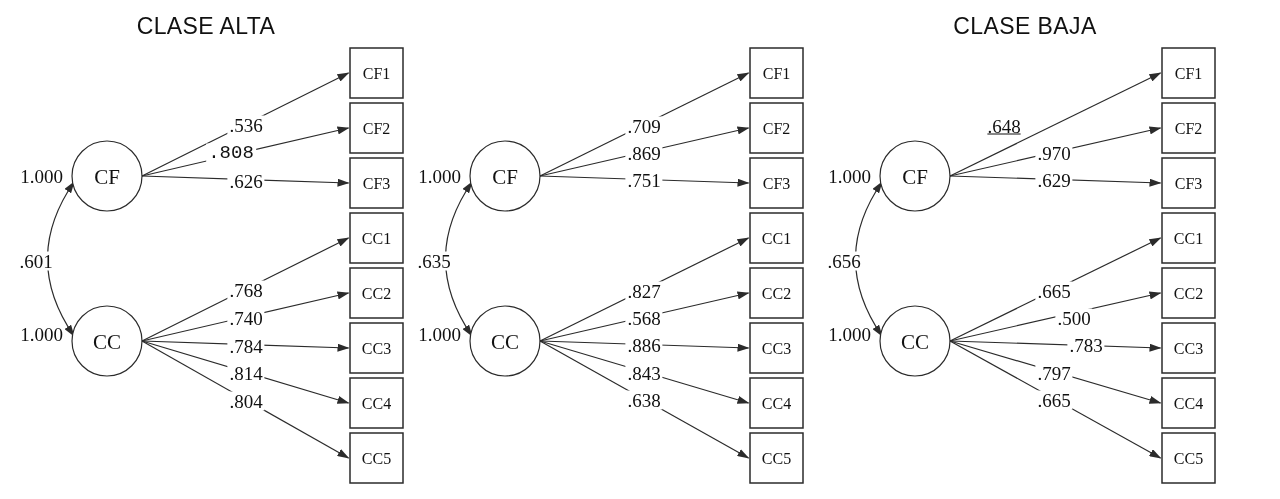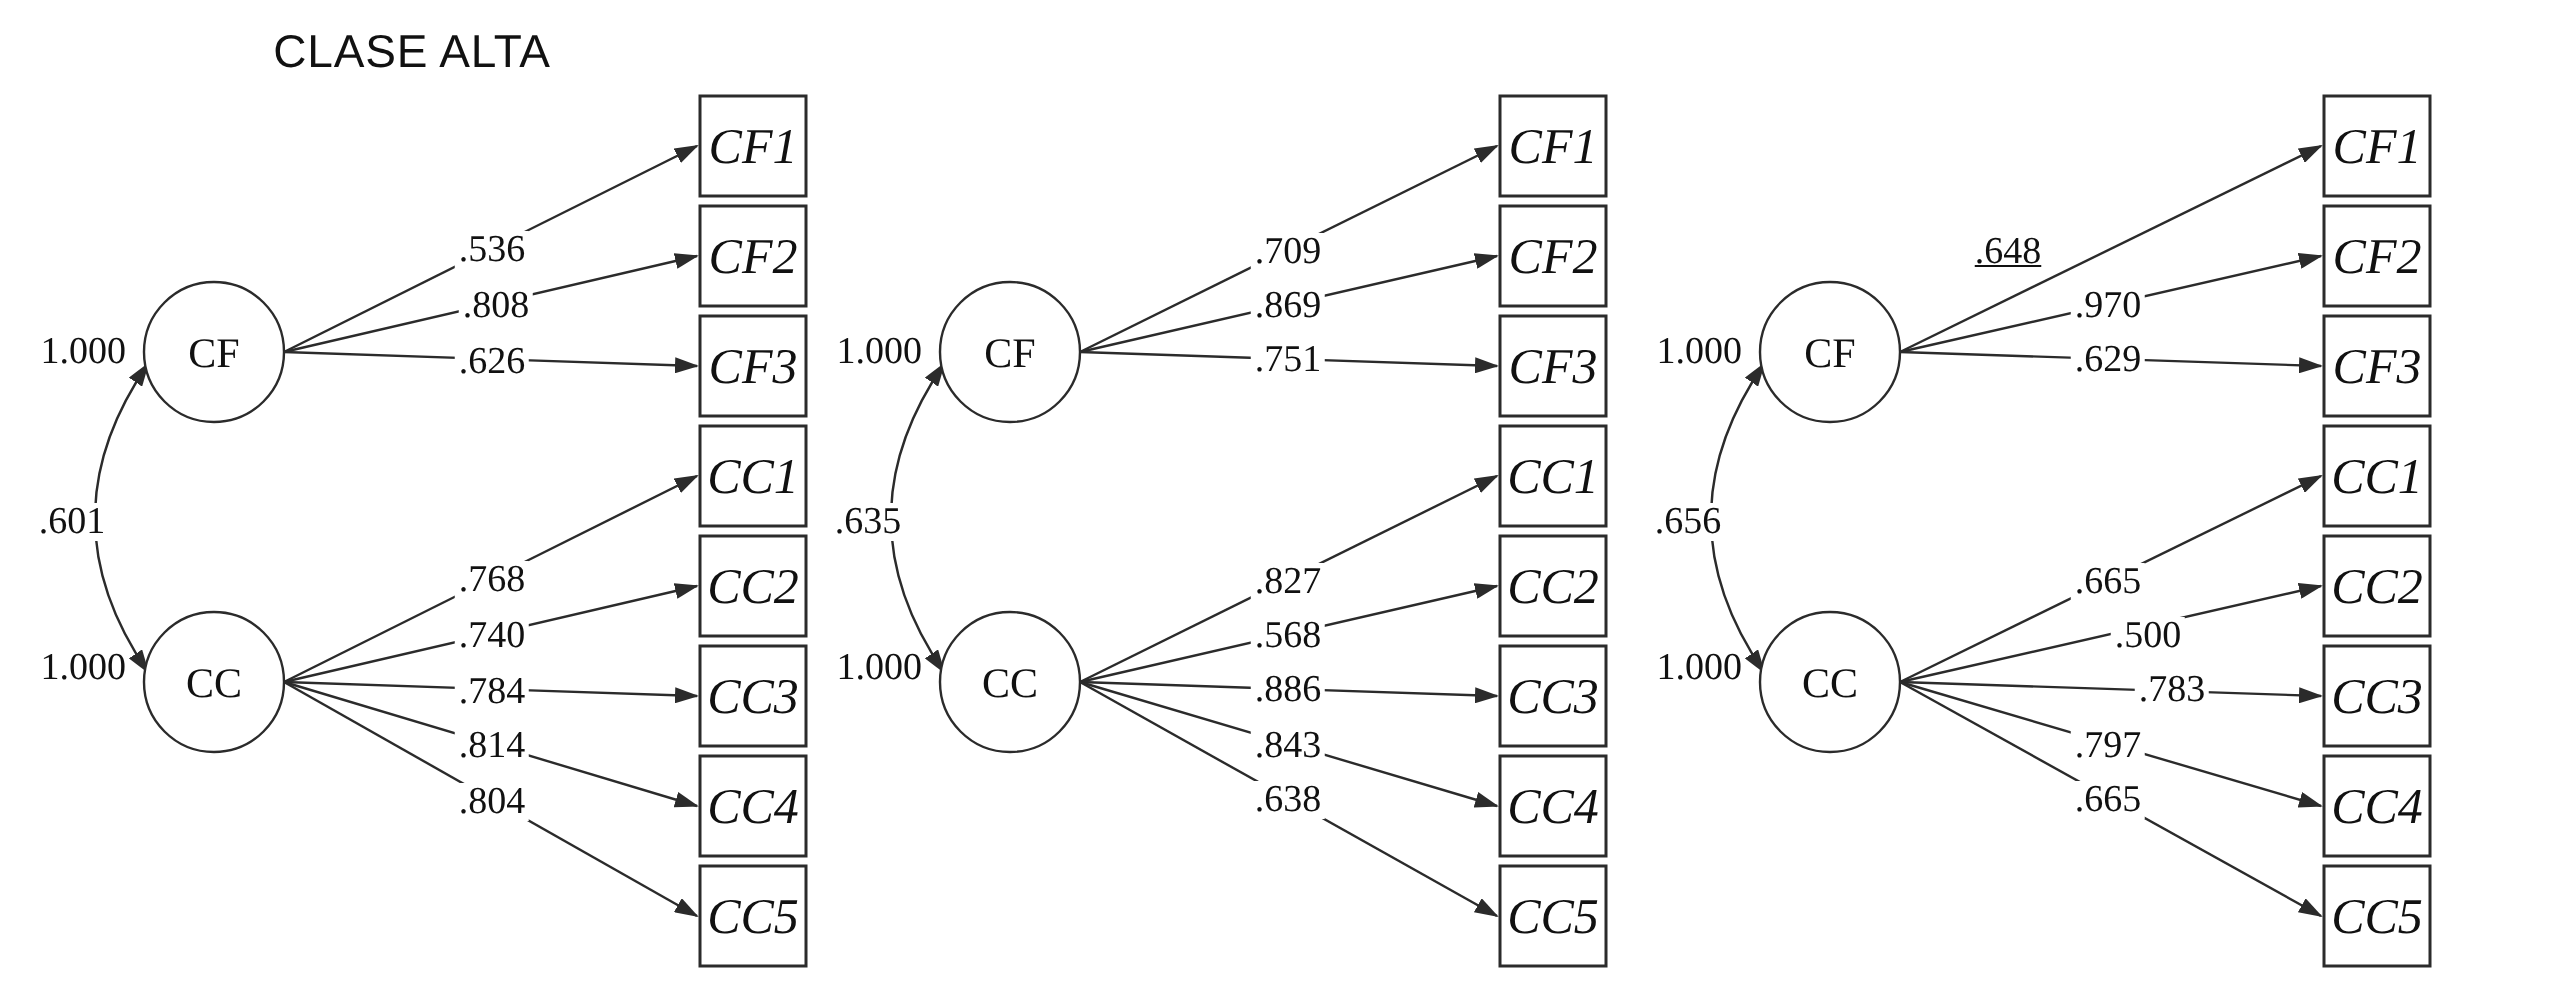--- a/index.html
+++ b/index.html
@@ -15,21 +15,21 @@
   }
   .num{font-size:19px;}
   .bg{background:#ffffff;padding:0 2px;}
   .right-align{transform:translate(-100%,-50%);}
   .title{
     position:absolute;transform:translate(-50%,-50%);white-space:nowrap;
     font-family:"Liberation Sans","DejaVu Sans",sans-serif;
     font-size:23px;color:#111;letter-spacing:0.4px;
   }
   .latent{font-size:21px;}
-  .ind{font-size:25px;font-style:italic;}
+  .ind{font-size:16px;}
 </style>
 </head>
 <body>
 
 <div id="figure">
     <svg width="1280" height="499" viewBox="0 0 1280 499">
       <defs>
         <marker id="arr" viewBox="0 0 12 8" refX="11" refY="4" markerWidth="12" markerHeight="8" orient="auto-start-reverse" markerUnits="userSpaceOnUse">
           <path d="M0,0 L12,4 L0,8 z" fill="#2b2b2b"></path>
         </marker>
@@ -93,21 +93,21 @@
         <line x1="950" y1="176" x2="1160.5" y2="183" marker-end="url(#arr)"></line>
         <line x1="950" y1="341" x2="1160.5" y2="238" marker-end="url(#arr)"></line>
         <line x1="950" y1="341" x2="1160.5" y2="293" marker-end="url(#arr)"></line>
         <line x1="950" y1="341" x2="1160.5" y2="348" marker-end="url(#arr)"></line>
         <line x1="950" y1="341" x2="1160.5" y2="403" marker-end="url(#arr)"></line>
         <line x1="950" y1="341" x2="1160.5" y2="458" marker-end="url(#arr)"></line>
       </g>
     </svg>
     <span class="lbl num bg" style="left: 246px; top: 125.126px;">.536</span>
     <span class="lbl ind" style="left: 376.5px; top: 74px;">CF1</span>
-    <span class="lbl num bg" style="left: 248px; top: 152.826px;">.808</span>
+    <span class="lbl num bg" style="left: 231px; top: 152.826px; font-family: Liberation Mono, monospace;">.808</span>
     <span class="lbl ind" style="left: 376.5px; top: 129px;">CF2</span>
     <span class="lbl num bg" style="left: 246px; top: 180.525px;">.626</span>
     <span class="lbl ind" style="left: 376.5px; top: 184px;">CF3</span>
     <span class="lbl latent" style="left: 107px; top: 177px;">CF</span>
     <span class="lbl num right-align" style="left: 63px; top: 176px;">1.000</span>
     <span class="lbl num bg" style="left: 246px; top: 290.126px;">.768</span>
     <span class="lbl ind" style="left: 376.5px; top: 239px;">CC1</span>
     <span class="lbl num bg" style="left: 246px; top: 317.826px;">.740</span>
     <span class="lbl ind" style="left: 376.5px; top: 294px;">CC2</span>
     <span class="lbl num bg" style="left: 246px; top: 345.525px;">.784</span>
@@ -155,13 +155,14 @@
     <span class="lbl ind" style="left: 1188.5px; top: 294px;">CC2</span>
     <span class="lbl num bg" style="left: 1054px; top: 345.458px; margin-left: 32px;">.783</span>
     <span class="lbl ind" style="left: 1188.5px; top: 349px;">CC3</span>
     <span class="lbl num bg" style="left: 1054px; top: 372.632px;">.797</span>
     <span class="lbl ind" style="left: 1188.5px; top: 404px;">CC4</span>
     <span class="lbl num bg" style="left: 1054px; top: 399.805px;">.665</span>
     <span class="lbl ind" style="left: 1188.5px; top: 459px;">CC5</span>
     <span class="lbl latent" style="left: 915px; top: 342px;">CC</span>
     <span class="lbl num right-align" style="left: 871px; top: 334px;">1.000</span>
     <span class="lbl num bg" style="left: 844px; top: 261px;">.656</span>
+    <span class="title" style="left: 1025px; top: 26px;">CLASE BAJA</span>
   </div>
 
 </body></html>

